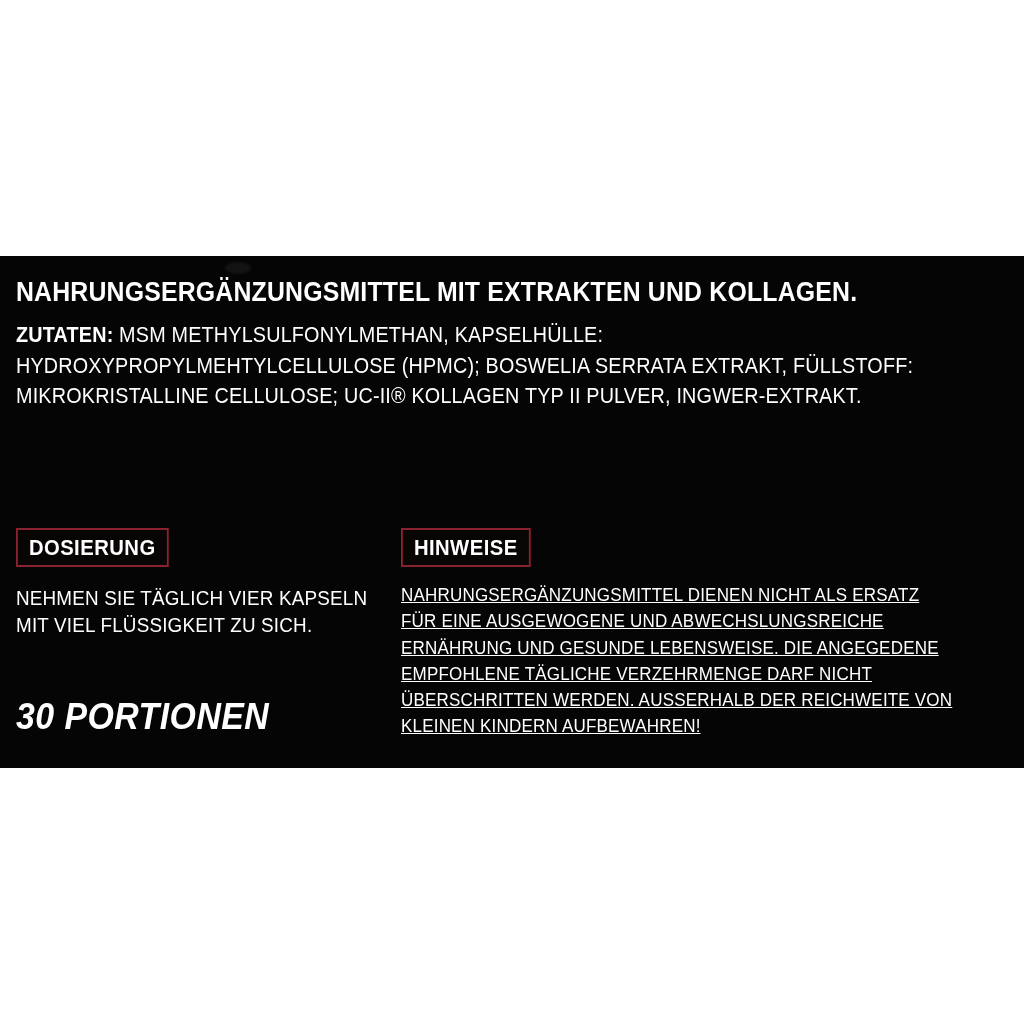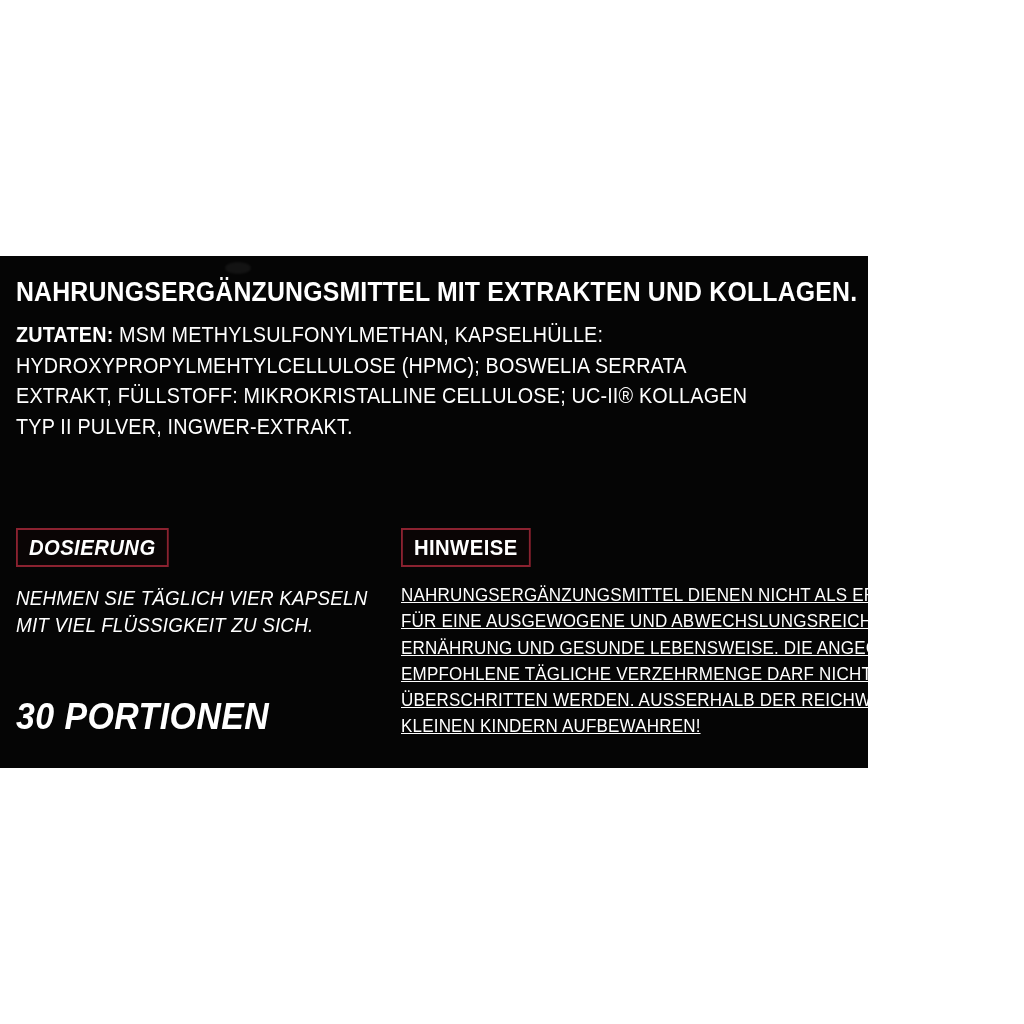--- a/index.html
+++ b/index.html
@@ -17,21 +17,21 @@
     position: relative;
     width: 1024px;
     height: 1024px;
     background: #ffffff;
   }
   
   .label-panel {
     position: absolute;
     left: 0;
     top: 256px;
-    width: 868px;
+    width: 1024px;
     height: 512px;
     background: #050505;
     color: #ffffff;
     box-sizing: border-box;
     padding: 22px 16px 16px 16px;
     overflow: hidden;
   }
   
   .cond {
     font-family: "Liberation Sans Narrow", "Liberation Sans", sans-serif;
@@ -64,21 +64,20 @@
     position: absolute;
     left: 16px;
     top: 272px;
     width: 992px;
     display: flex;
     gap: 0;
   }
   .col-left {
     width: 385px;
     flex: 0 0 385px;
-    font-style: italic;
   }
   .col-right {
     width: 600px;
     flex: 0 0 600px;
     text-decoration: underline;
   }
 
   .section-title {
     display: inline-block;
     border: 2px solid #8b2230;

